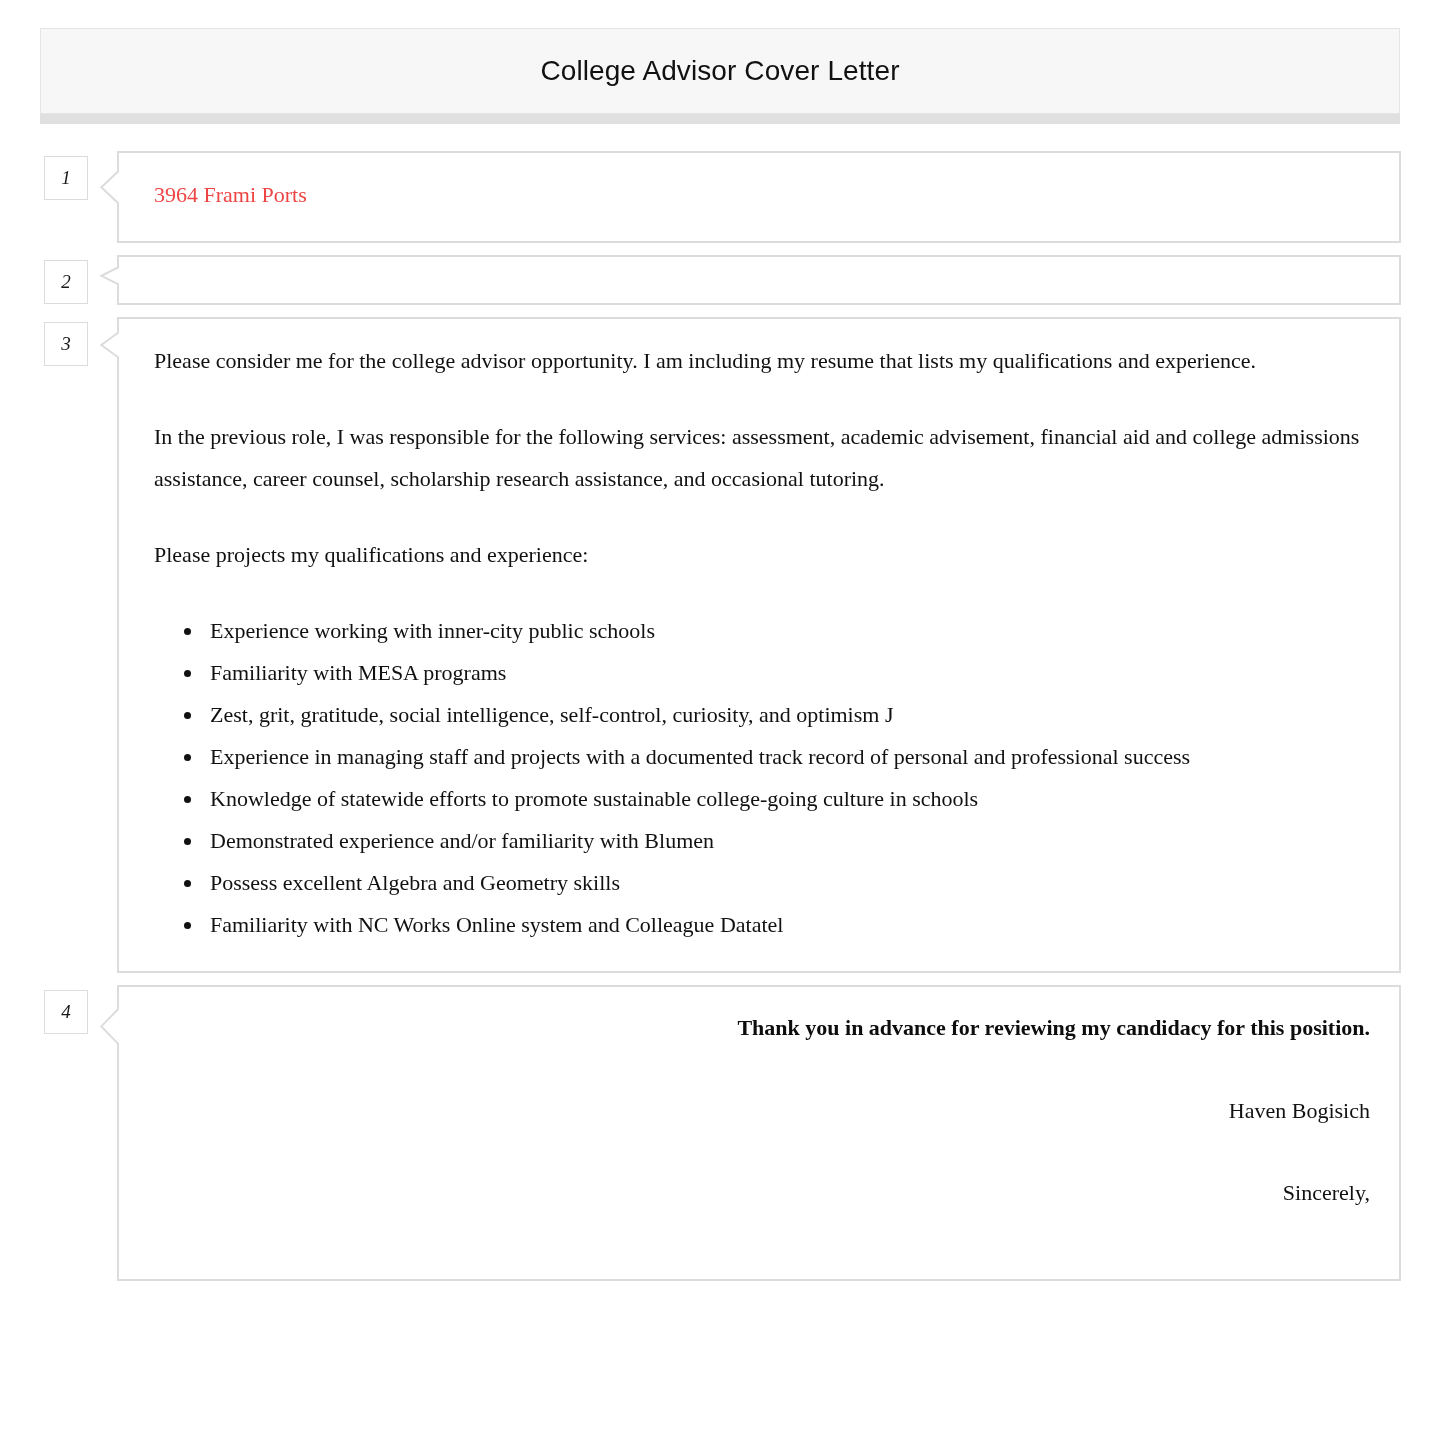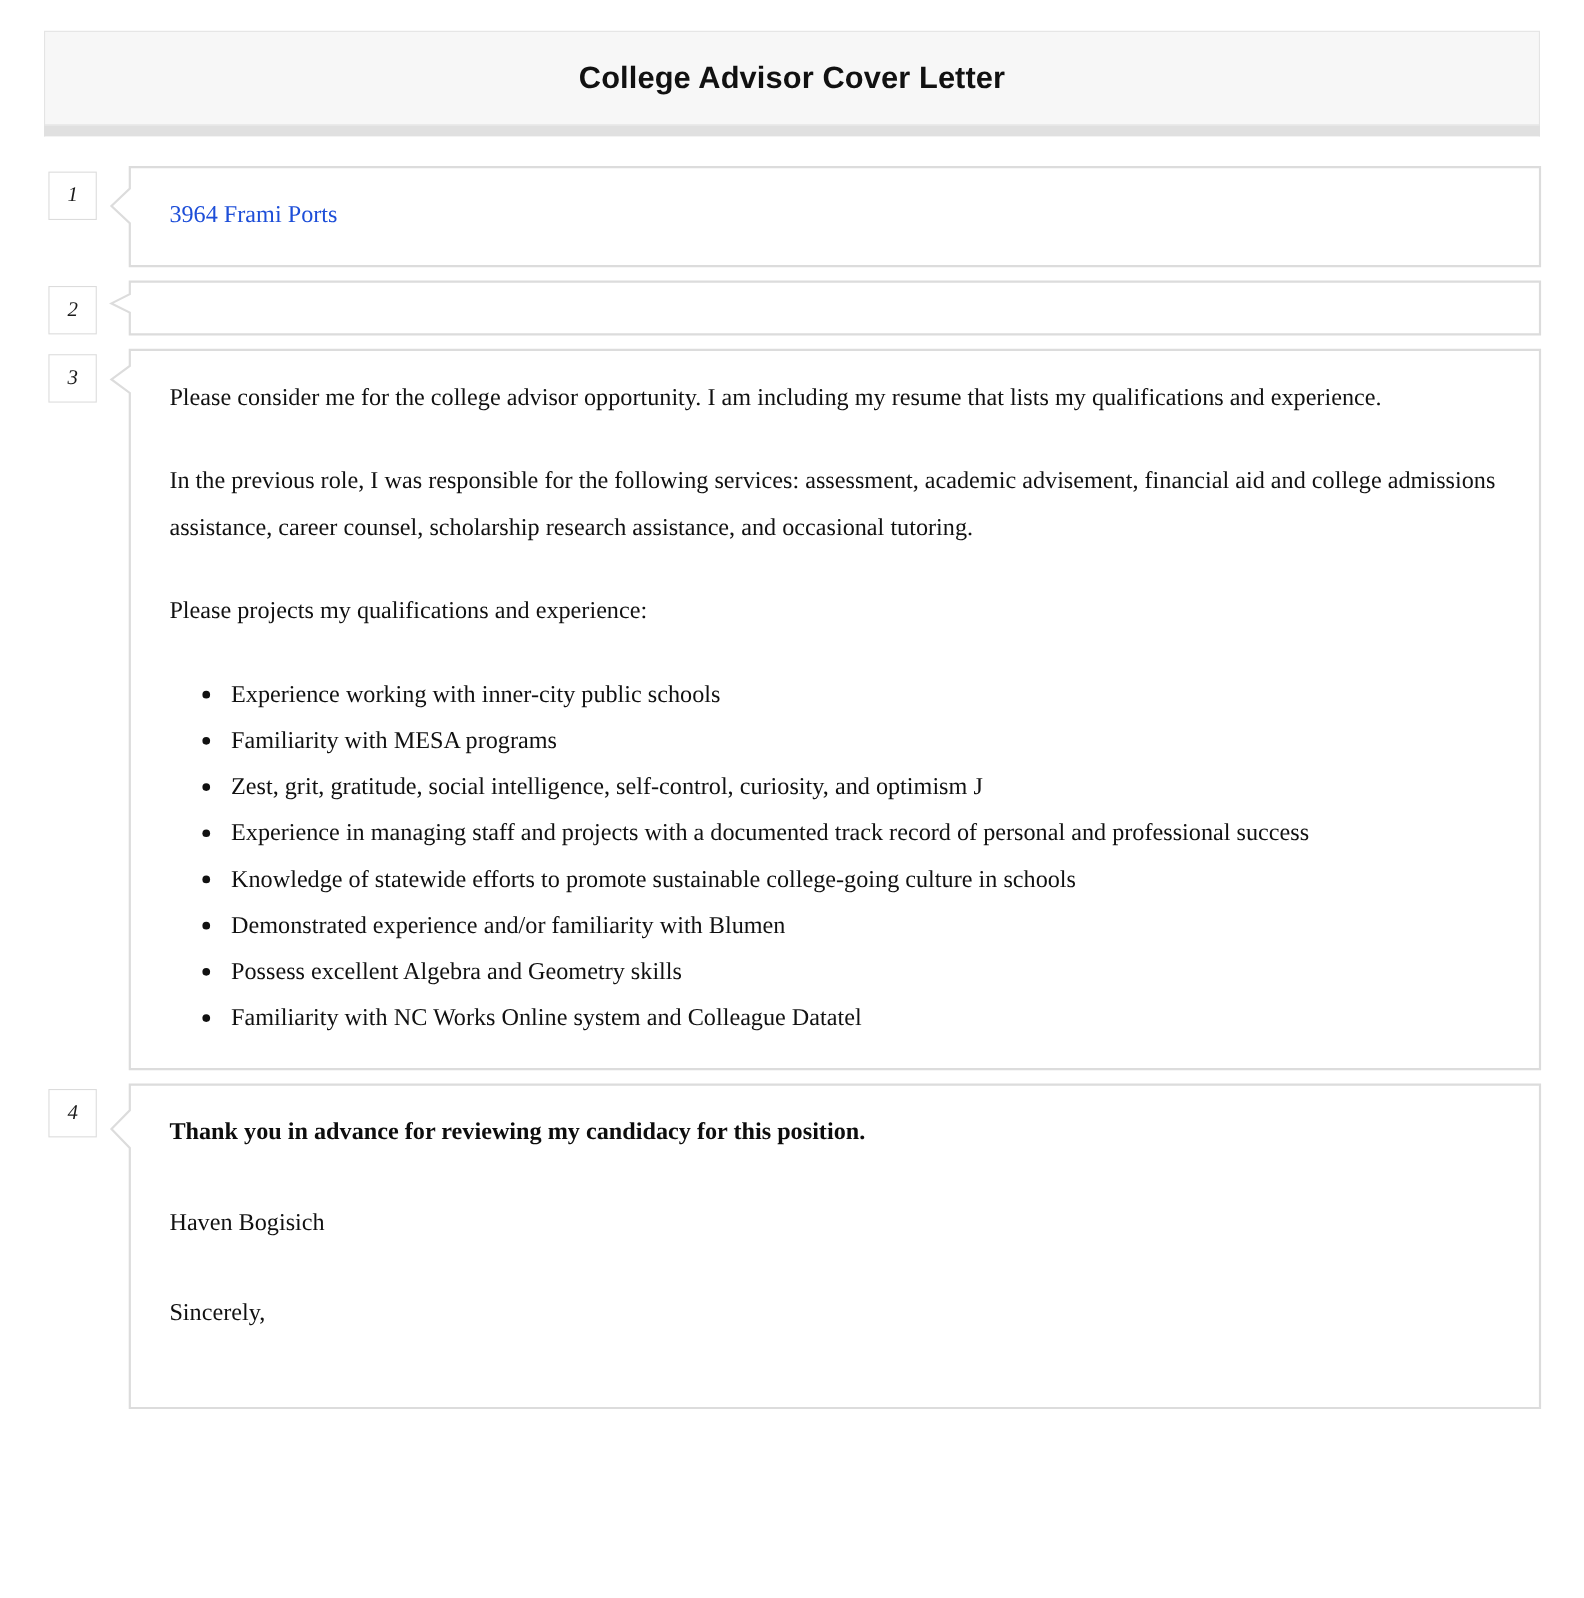--- a/index.html
+++ b/index.html
@@ -29,21 +29,21 @@
     background: #f7f7f7;
     border: 1px solid #e4e4e4;
     box-sizing: border-box;
     height: 86px;
     display: flex;
     align-items: center;
     justify-content: center;
   }
   .doc-title {
     font-family: "Liberation Sans", "DejaVu Sans", sans-serif;
-    font-weight: bold;
+    font-weight: normal;
     font-size: 28px;
     letter-spacing: 0.1px;
     color: #111111;
     text-align: center;
   }
   .doc-header-rule {
     height: 10px;
     background: #e0e0e0;
     border-left: 1px solid #e0e0e0;
     border-right: 1px solid #e0e0e0;
@@ -108,21 +108,21 @@
   }
   .content-inner {
     position: relative;
     z-index: 1;
   }
 
   
   .line {
     font-size: 22px;
     line-height: 42px;
-    color: #1d4ed8;
+    color: #ef4444;
   }
   .para {
     font-size: 22px;
     line-height: 42px;
     margin: 0 0 34px 0;
     color: #111111;
   }
   .para:last-child { margin-bottom: 0; }
   .bold-line {
     font-size: 22px;
@@ -135,21 +135,21 @@
     padding-left: 50px;
     list-style-type: disc;
   }
   ul.bullets li {
     font-size: 22px;
     line-height: 42px;
     color: #111111;
     margin: 0;
     padding-left: 6px;
   }
-  .sig-block .para { margin-bottom: 40px; }
+  .sig-block .para { margin-bottom: 40px; text-align: right; }
   .sig-block .para.first { margin-bottom: 42px; }
 </style>
 </head>
 <body>
 
 <div class="page">
 
   <div class="doc-header-wrap">
     <div class="doc-header">
       <div class="doc-title">College Advisor Cover Letter</div>

